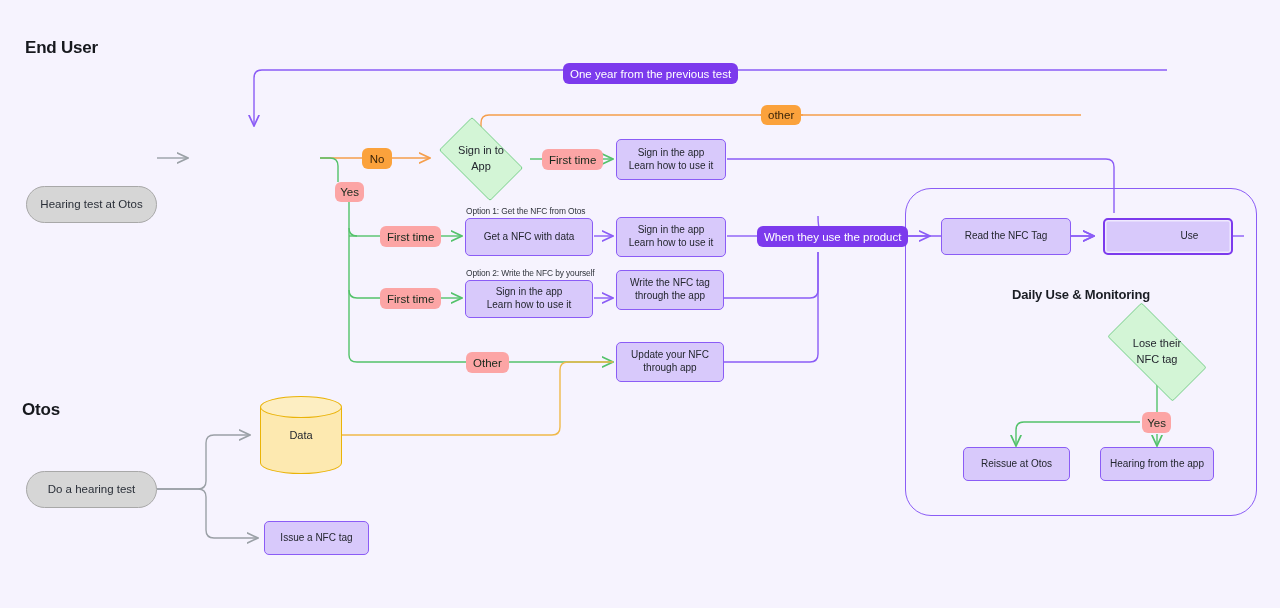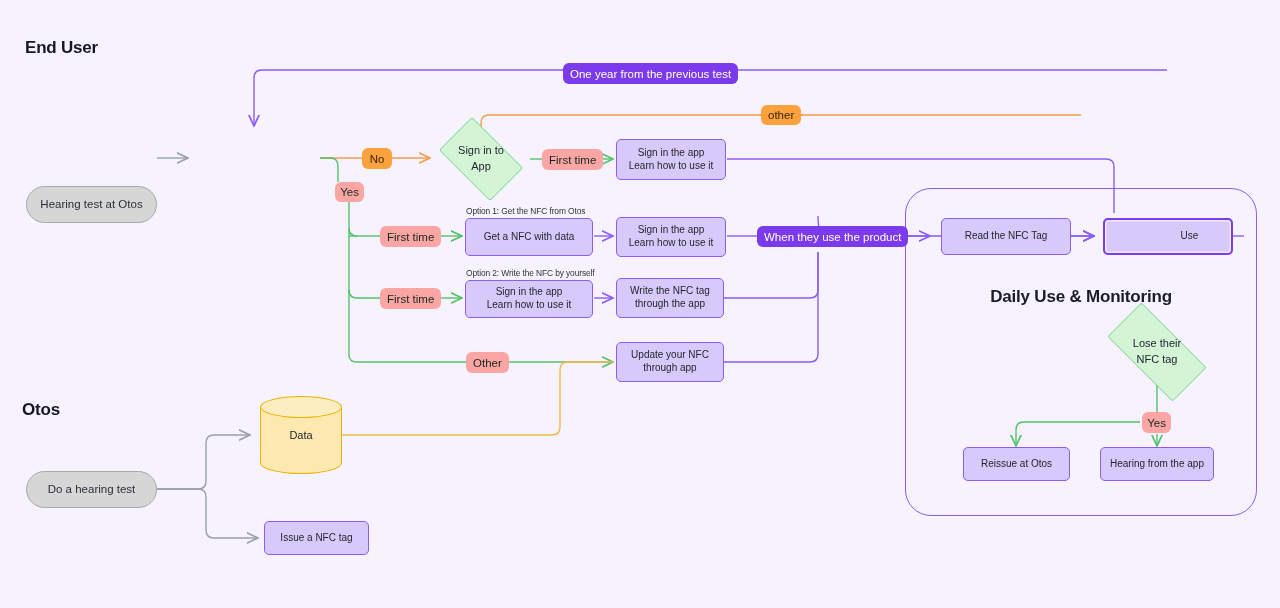--- a/index.html
+++ b/index.html
@@ -117,21 +117,21 @@
   
   .group-box {
     position: absolute;
     box-sizing: border-box;
     border: 1.8px solid #8b5cf6;
     border-radius: 26px;
     background: transparent;
   }
   .group-title {
     position: absolute;
-    font-size: 17px;
+    font-size: 13px;
     font-weight: bold;
     color: #1a1d24;
     text-align: center;
     letter-spacing: -0.2px;
   }
   
   .cyl {
     position: absolute;
   }
   .cyl .body {
@@ -287,21 +287,21 @@
   <div class="node proc" style="left:616px; top:217px; width:110px; height:40px;">
     <span>Sign in the app</span>
     <span>Learn how to use it</span>
   </div>
 
   <div class="caption" style="left:466px; top:268px;">Option 2: Write the NFC by yourself</div>
   <div class="node proc" style="left:465px; top:280px; width:128px; height:38px;">
     <span>Sign in the app</span>
     <span>Learn how to use it</span>
   </div>
-  <div class="node proc" style="left:616px; top:278px; width:108px; height:40px;">
+  <div class="node proc" style="left:616px; top:270px; width:108px; height:40px;">
     <span>Write the NFC tag</span>
     <span>through the app</span>
   </div>
 
   <div class="node proc" style="left:616px; top:342px; width:108px; height:40px;">
     <span>Update your NFC</span>
     <span>through app</span>
   </div>
 
   <div class="node proc" style="left:941px; top:218px; width:130px; height:37px;">

